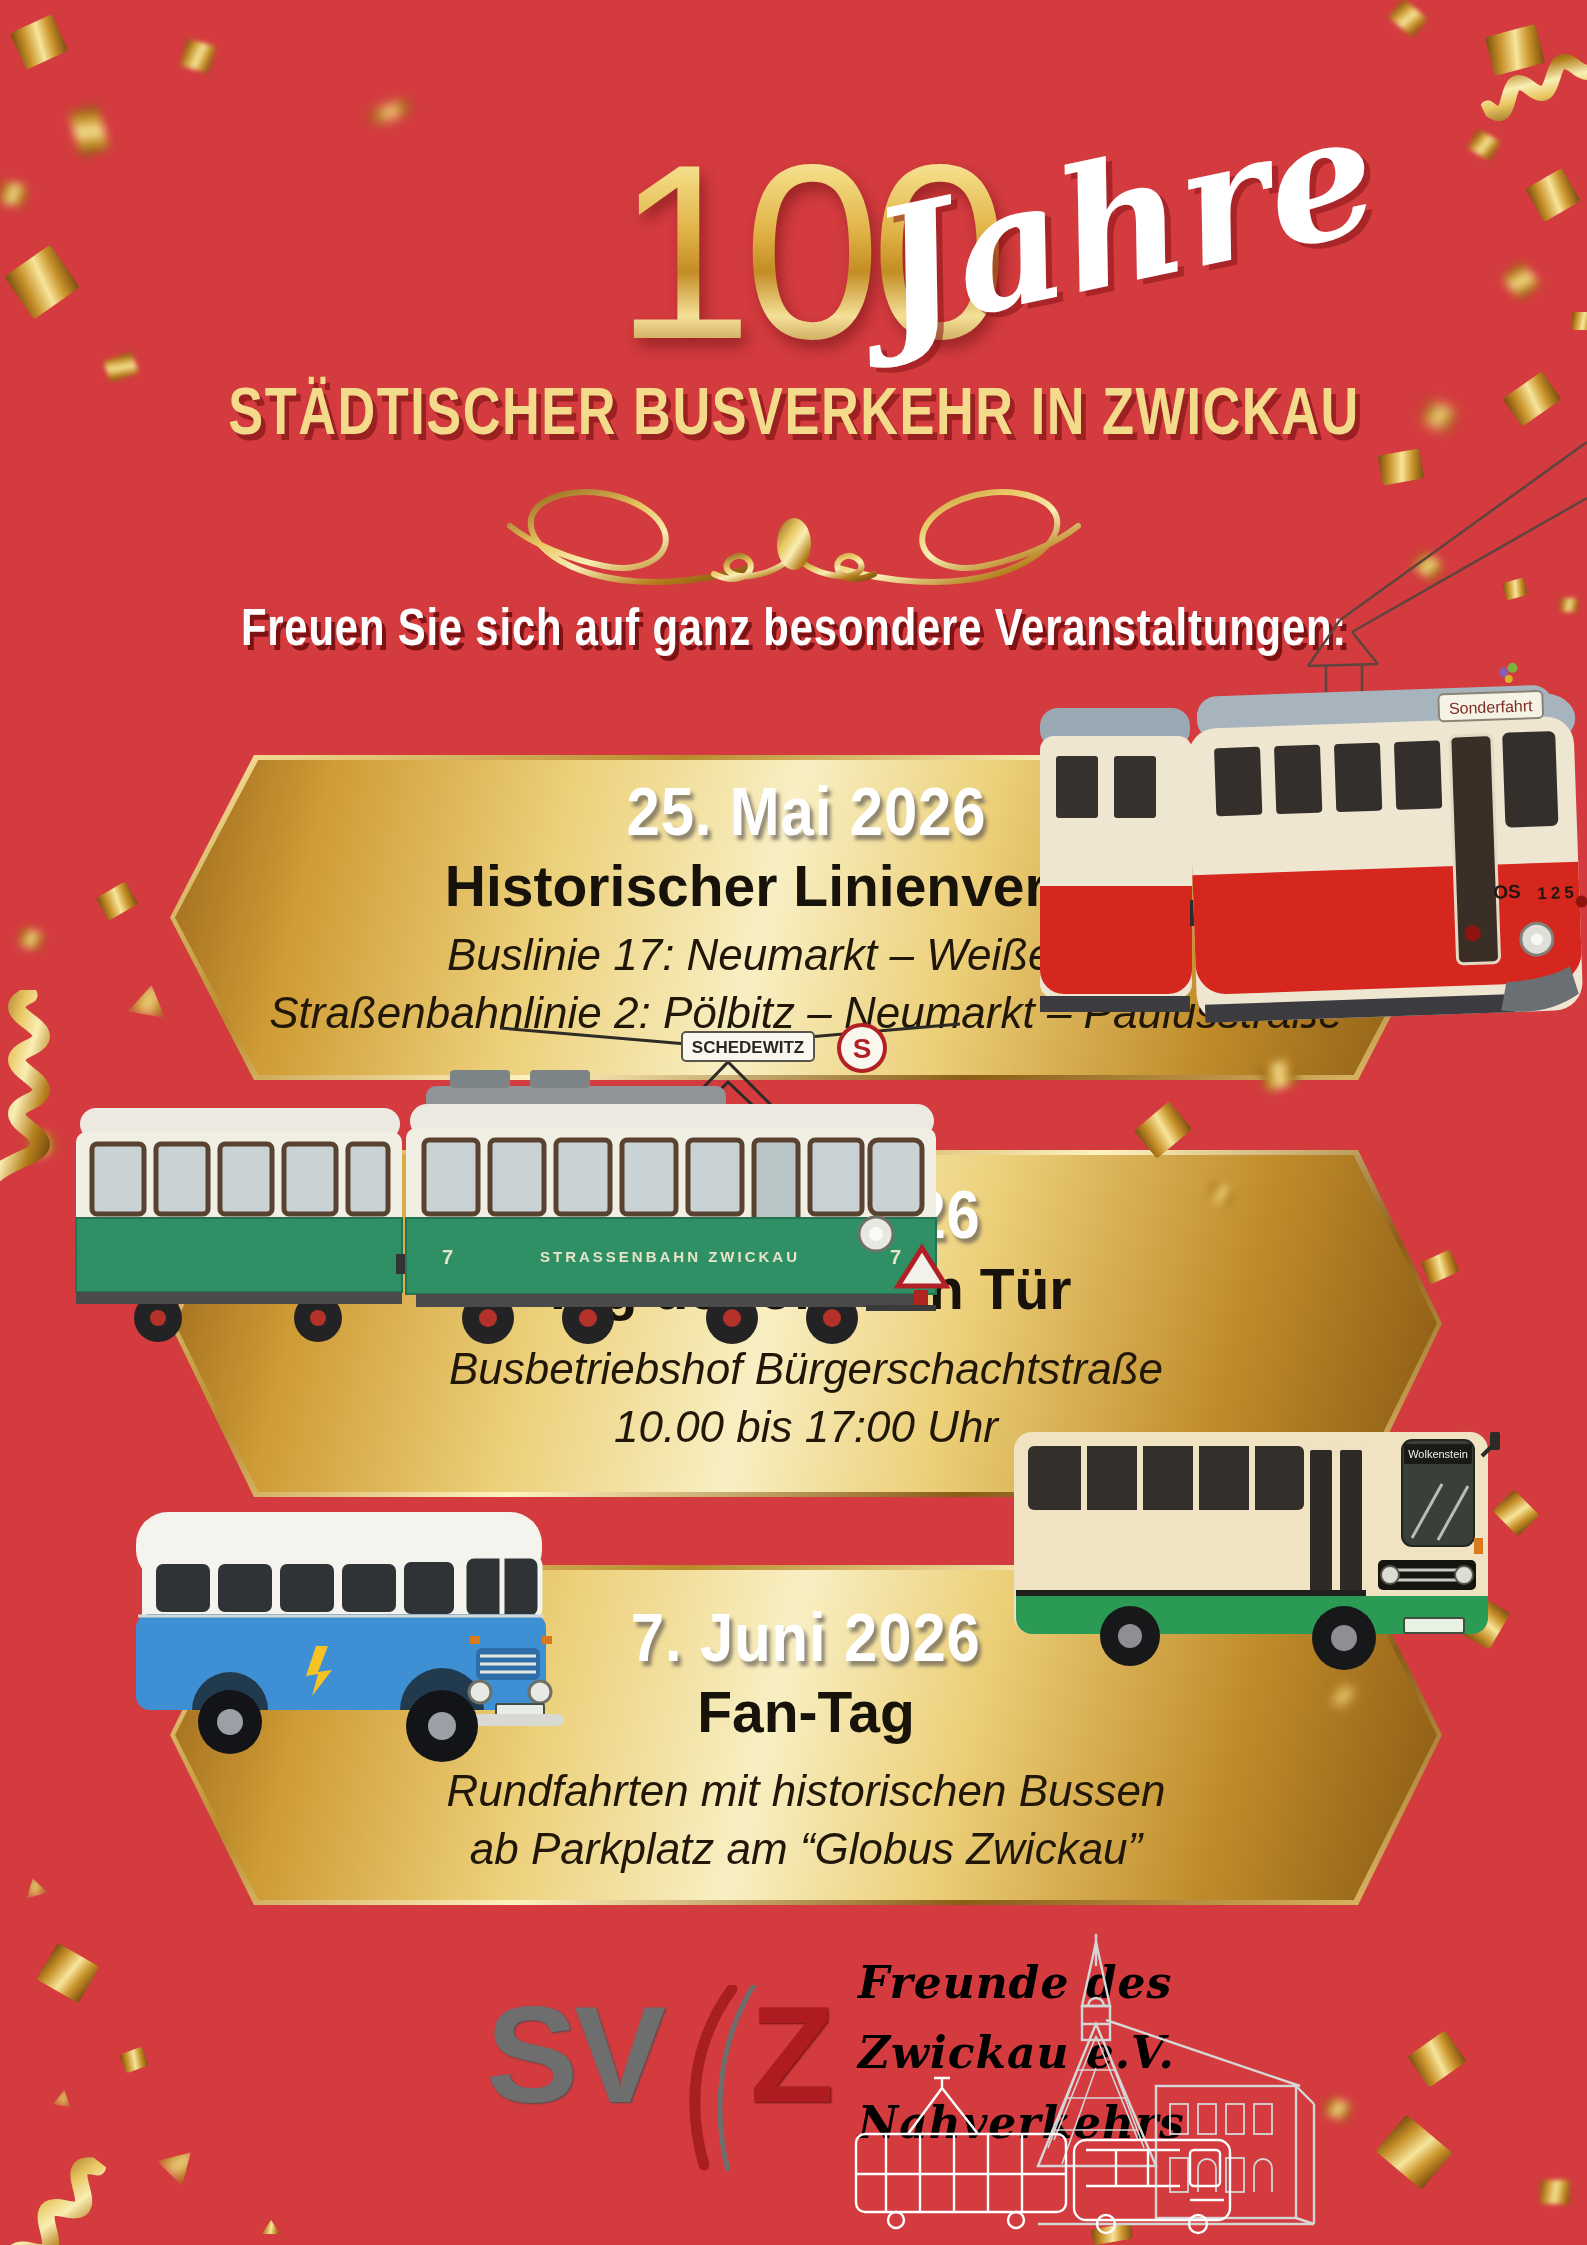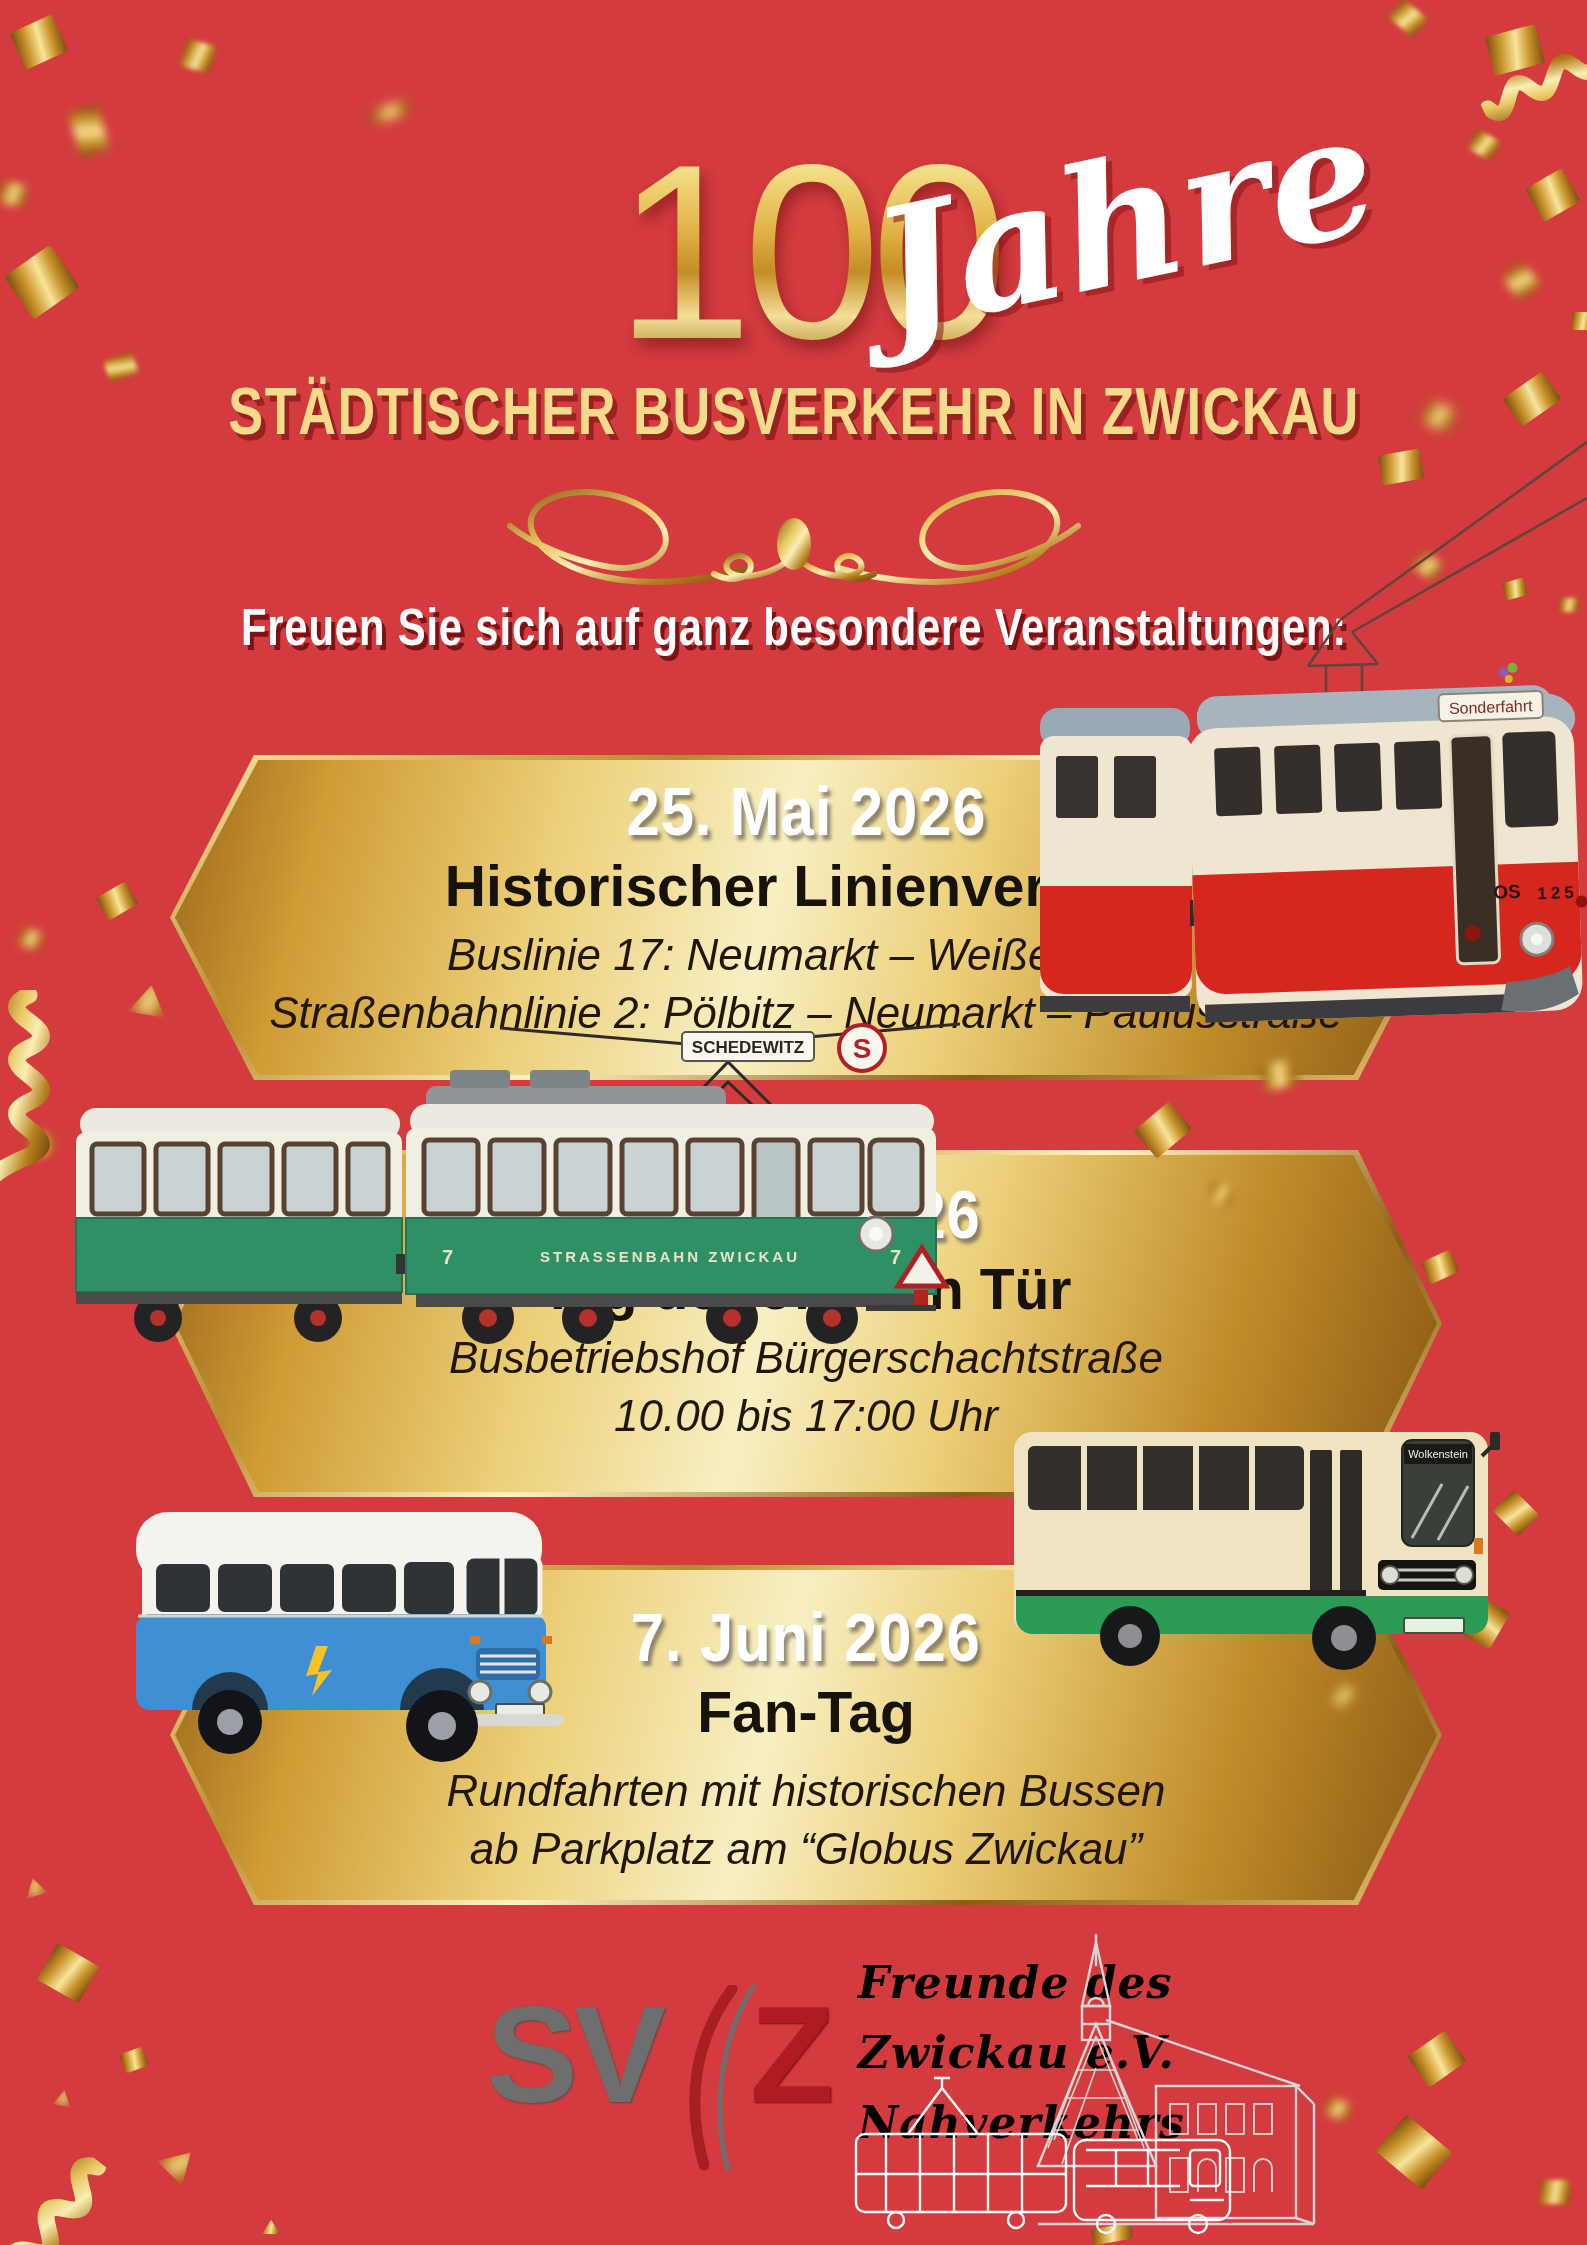--- a/index.html
+++ b/index.html
@@ -161,21 +161,21 @@
       <div class="event">Historischer Linienverkehr</div>
       <div class="detail">Buslinie 17: Neumarkt – Weißenborn</div>
       <div class="detail second">Straßenbahnlinie 2: Pölbitz – Neumarkt – Paulusstraße</div>
     </div>
   </div>
 
   <div class="banner" style="top:1150px;height:347px">
     <div class="inner" style="padding-top:24px">
       <div class="date">6. Juni 2026</div>
       <div class="event">Tag der offenen Tür</div>
-      <div class="detail" style="margin-top:16px">Busbetriebshof Bürgerschachtstraße</div>
+      <div class="detail" style="margin-top:27px">Busbetriebshof Bürgerschachtstraße</div>
       <div class="detail second">10.00 bis 17:00 Uhr</div>
     </div>
   </div>
 
   <div class="banner" style="top:1565px;height:340px">
     <div class="inner" style="padding-top:32px">
       <div class="date">7. Juni 2026</div>
       <div class="event">Fan-Tag</div>
       <div class="detail" style="margin-top:26px">Rundfahrten mit historischen Bussen</div>
       <div class="detail second">ab Parkplatz am “Globus Zwickau”</div>

